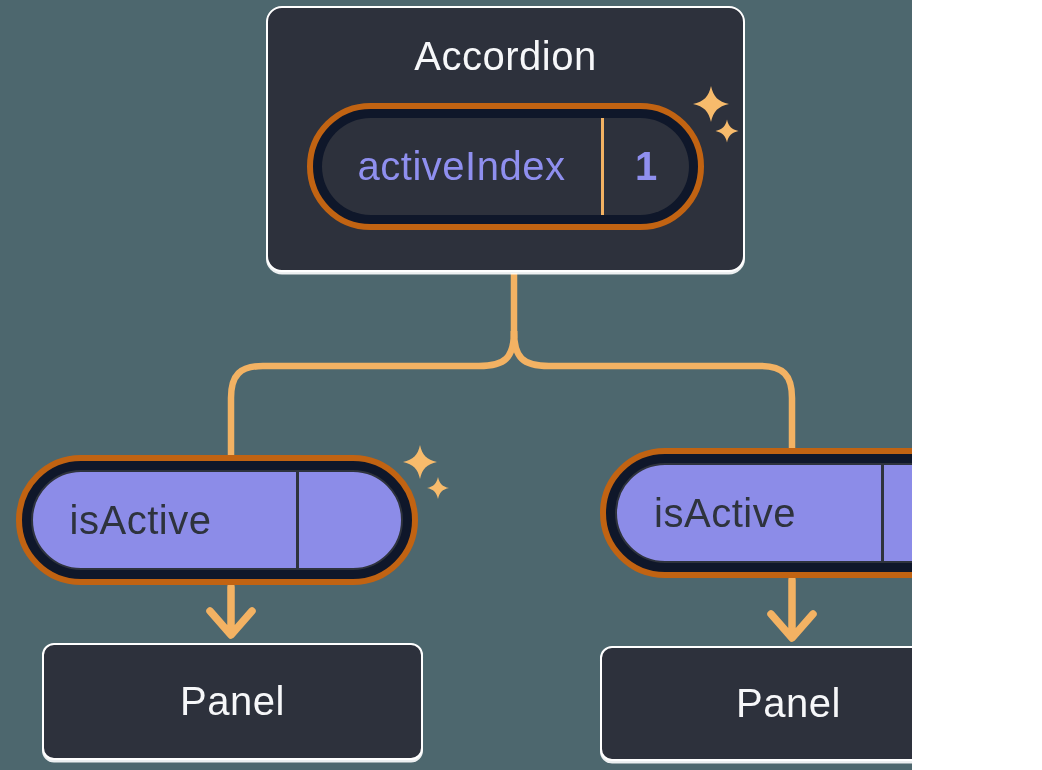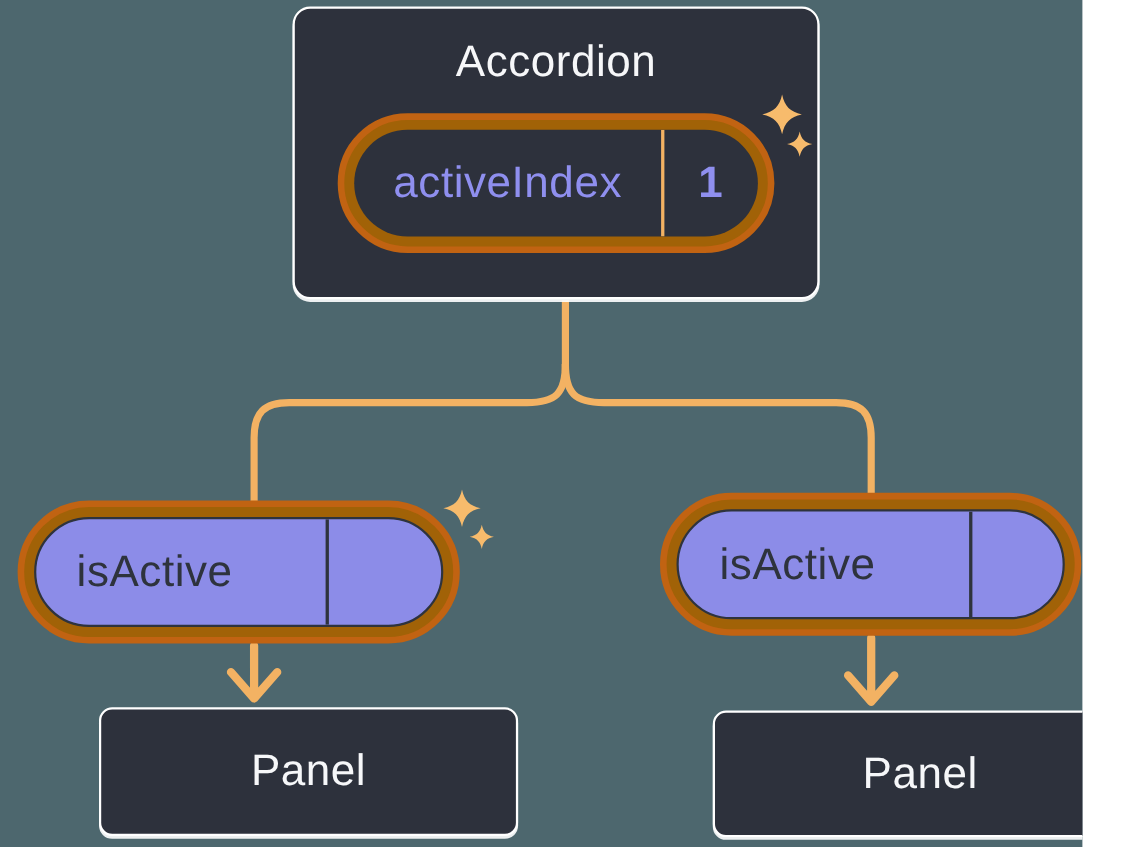--- a/index.html
+++ b/index.html
@@ -1,17 +1,17 @@
 <!DOCTYPE html>
 <html><head>
 <meta charset="utf-8">
 <style>
   html,body { margin:0; padding:0; }
   .stage {
-    position:relative; width:984px; height:770px;
+    position:relative; width:912px; height:770px;
     background:#4D676E; overflow:hidden;
     font-family:"Liberation Sans", sans-serif;
   }
   .layer { position:absolute; left:0; top:0; width:1042px; height:770px; }
   .layer.lines   { z-index:1; }
   .layer.sparkles{ z-index:3; pointer-events:none; }
 
   .card {
     position:absolute; box-sizing:border-box;
     background:#2D313C; border:2px solid #FFFFFF; border-radius:16px;
@@ -21,21 +21,21 @@
 
   .accordion-card { left:266px; top:6px; width:479px; height:266px; }
   .card-title {
     position:absolute; left:0; right:0; top:26px;
     text-align:center; font-size:40px; font-weight:500;
     color:#F6F7F9; letter-spacing:.5px;
   }
 
   .pill {
     position:absolute; box-sizing:border-box; z-index:2;
-    border:6px solid #C16312; background:#a16207;
+    border:6px solid #C16312; background:#0f172a;
     border-radius:999px; padding:9px; display:flex;
   }
   .pill-inner {
     flex:1; display:flex; align-items:stretch;
     border-radius:999px; overflow:hidden; box-sizing:border-box;
   }
   .pill-inner.state { background:#2D313C; }
   .pill-inner.prop  { background:#8C8CE8; border:2.5px solid #2E333D;gap:48px; }
 
   .cell {
@@ -58,21 +58,20 @@
   
   .prop-pill-left  { left:16px;  top:455px; width:402px; height:130px; }
   .prop-pill-left .cell.label { width:215px; }
   .prop-pill-right { left:600px; top:448px; width:383px; height:130px; }
   .prop-pill-right .cell.label { width:216px; }
 
   
   .panel-card {
     display:flex; align-items:center; justify-content:center;
     border-radius:12px;
-    margin-left:48px;
   }
   .panel-card-left  { left:42px;  top:643px; width:381px; height:117px; }
   .panel-card-right { left:600px; top:646px; width:377px; height:115px; }
   .panel-label { font-size:40px; font-weight:500; color:#F6F7F9; letter-spacing:.5px; }
 </style>
 </head>
 <body>
 
 <div class="stage">
 

